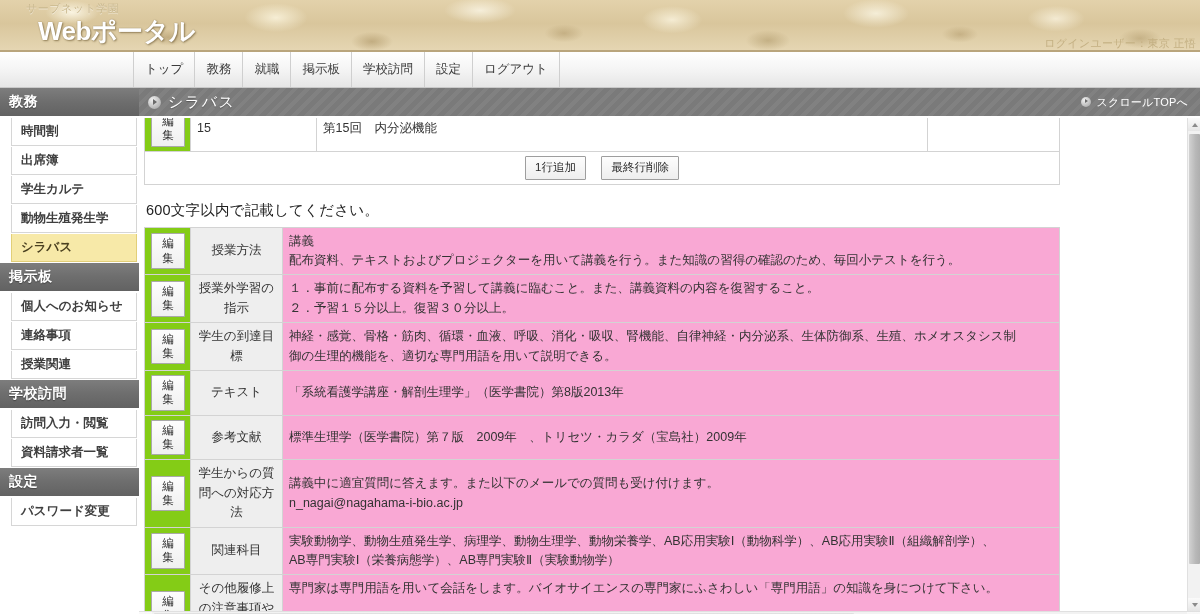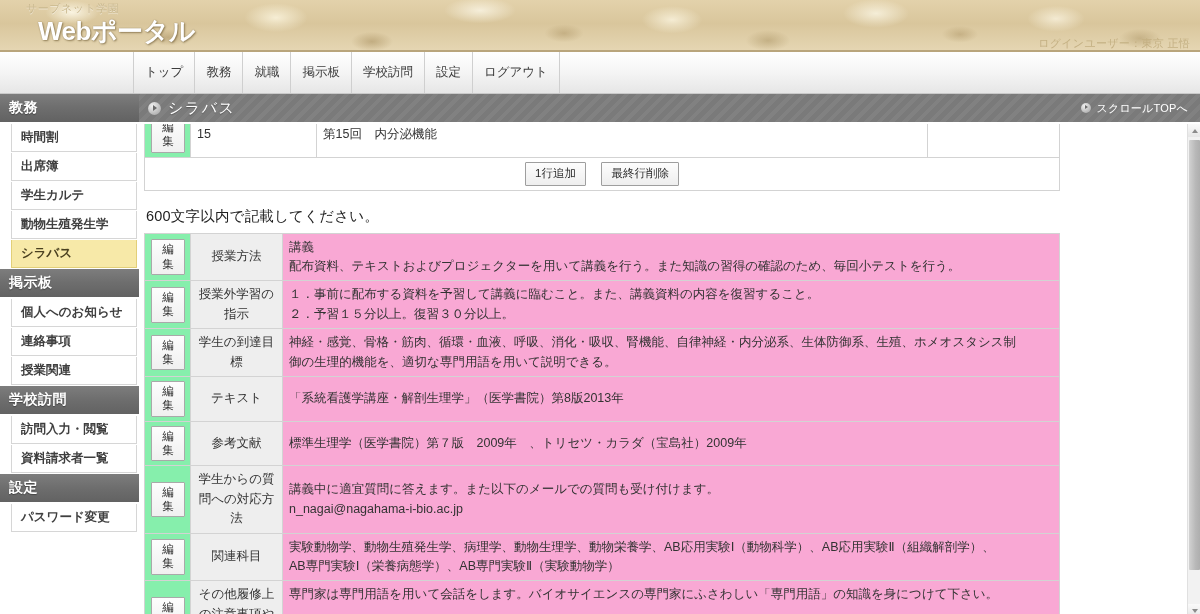--- a/index.html
+++ b/index.html
@@ -48,30 +48,30 @@
     text-shadow: 0 1px 0 rgba(255,255,255,.5);
   }
   .portal-title {
     position: absolute; left: 38px; top: 14px;
     font-size: 26px; font-weight: bold;
     color: #ffffff;
     letter-spacing: -.5px;
     text-shadow: 1px 1px 2px rgba(90,70,30,.55), 0 0 1px rgba(90,70,30,.6);
   }
   .login-user {
-    position: absolute; right: 10px; top: 36px;
+    position: absolute; right: 4px; top: 36px;
     font-size: 11px;
     color: #c4b083;
     letter-spacing: .3px;
   }
 
   
   .navbar {
     position: relative;
-    height: 42px;
+    height: 36px;
     background: linear-gradient(180deg,#ffffff 0%,#f4f4f4 52%,#e6e6e6 100%);
     border-bottom: 1px solid #c9c9c9;
     display: flex;
     align-items: stretch;
     padding-left: 133px;
   }
   .nav-item {
     display: flex; align-items: center;
     padding: 0 11px;
     font-size: 12.5px;
@@ -177,21 +177,21 @@
   
   table.syl { border-collapse: collapse; width: 916px; table-layout: fixed; margin-left: 2px; }
   table.syl td {
     border: 1px solid #d3d3d3;
     padding: 4px 6px;
     vertical-align: middle;
     font-size: 12.5px;
     line-height: 1.55;
     color: #333;
   }
-  td.c-edit { width: 46px; text-align: center; padding: 3px 4px; background:#86efac; }
+  td.c-edit { width: 46px; text-align: center; padding: 3px 4px; background:#84cc16; }
   td.c-label {
     width: 92px; text-align: center; background: #eeeeee; color:#333;
     line-height: 1.5;
   }
   td.c-val { background: #f9a8d4; }
   td.c-num { width: 126px; }
   td.c-tail { width: 132px; }
   .btn-edit {
     display: inline-block;
     min-width: 34px;

